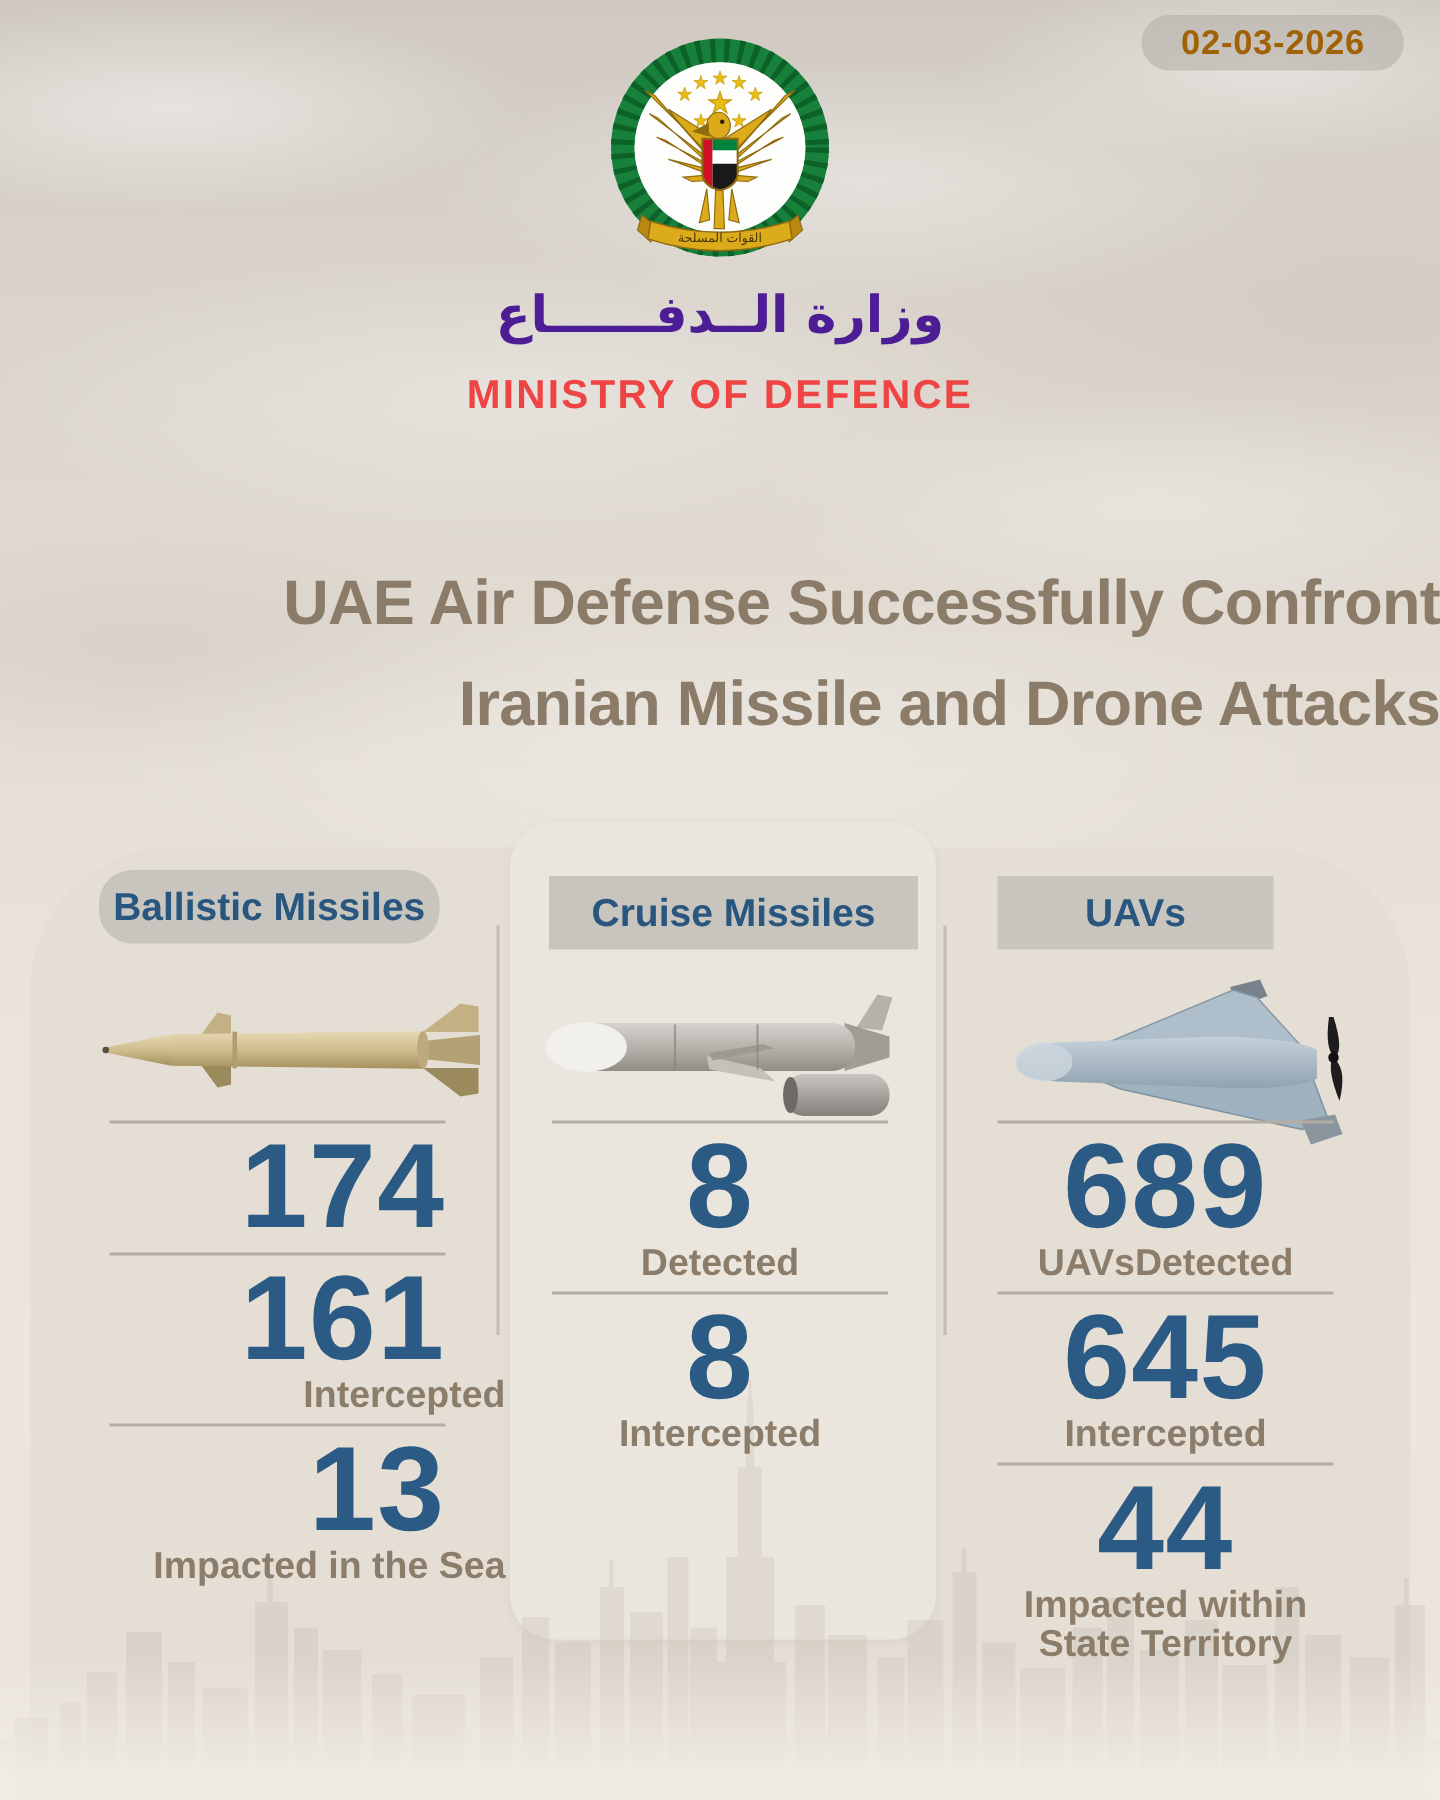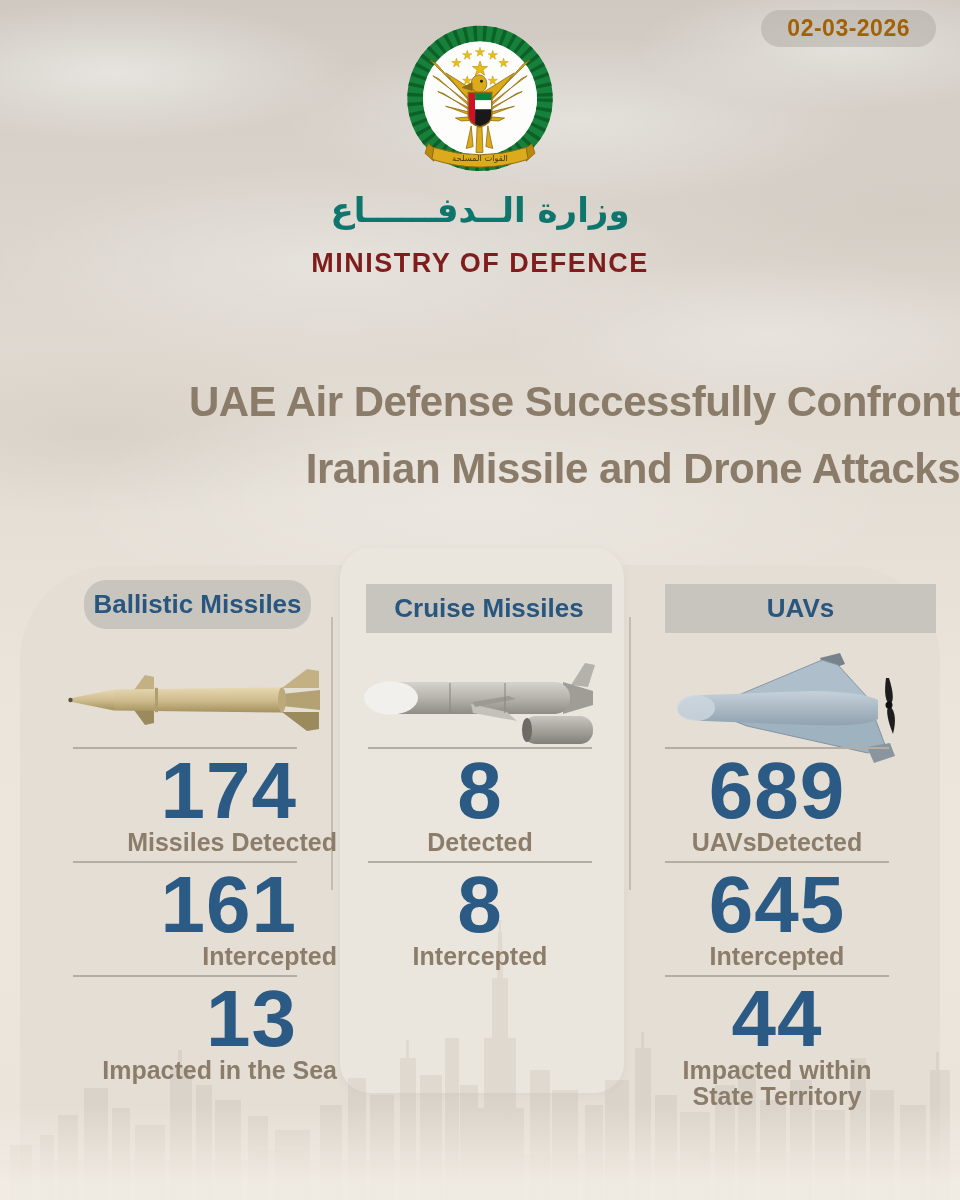--- a/index.html
+++ b/index.html
@@ -25,25 +25,25 @@
   .date-badge{
     position:absolute; top:10px; right:24px; z-index:30;
     background:rgba(174,169,161,.5); border-radius:20px;
     padding:5px 26px; font-size:23px; font-weight:600;
     color:#a16207; letter-spacing:.5px;
   }
   .emblem{ position:absolute; top:12px; left:50%; transform:translateX(-50%); z-index:20; }
   .arabic-name{
     position:absolute; top:190px; left:0; width:100%; text-align:center; z-index:20;
     direction:rtl; font-family:"DejaVu Sans",sans-serif;
-    font-size:34px; font-weight:bold; color:#0f766e;
+    font-size:34px; font-weight:bold; color:#4c1d95;
   }
   .en-name{
     position:absolute; top:248px; left:0; width:100%; text-align:center; z-index:20;
-    font-size:27px; font-weight:bold; color:#7f1d1d; letter-spacing:1.5px;
+    font-size:27px; font-weight:bold; color:#ef4444; letter-spacing:1.5px;
   }
   .main-title{
     position:absolute; top:368px; left:0; width:100%; text-align:right; z-index:20;
     font-size:42px; font-weight:bold; color:#8b7b69; line-height:67px; letter-spacing:-.5px;
   }
   
   .board{
     position:absolute; left:20px; top:565px; width:920px; height:635px; z-index:1;
     background:#e4ded5; border-radius:95px 95px 0 0;
   }
@@ -53,23 +53,23 @@
     box-shadow:0 2px 8px rgba(90,80,65,.06);
   }
   .v-divider{ position:absolute; top:617px; height:273px; width:2px; background:#a7a198; opacity:.55; z-index:3; }
   .v-divider.left{ left:331px; } .v-divider.right{ left:629px; }
   
   .col-header{
     position:absolute; top:580px; height:49px; z-index:6;
     background:#c8c4be; display:flex; align-items:center; justify-content:center;
     font-size:26px; font-weight:bold; color:#29567e;
   }
-  .col-header.c1{ left:84px; width:227px;border-radius:22px; }
+  .col-header.c1{ left:66px; width:227px;border-radius:22px; }
   .col-header.c2{ left:366px; width:246px; top:584px;text-align:center; }
-  .col-header.c3{ left:665px; width:271px; top:584px; }
+  .col-header.c3{ left:665px; width:184px; top:584px; }
   
   .weapon{ position:absolute; z-index:6; }
   .weapon.w1{ left:52px;  top:652px; }
   .weapon.w2{ left:355px; top:652px; }
   .weapon.w3{ left:662px; top:640px; }
   
   .skyline{ position:absolute; left:0; bottom:0; z-index:4; pointer-events:none; }
   .haze{ position:absolute; left:0; bottom:0; width:960px; height:95px; z-index:5;
          background:linear-gradient(180deg, rgba(243,238,230,0) 0%, rgba(243,238,230,.85) 80%); pointer-events:none;}
   
@@ -281,21 +281,20 @@
   <path d="M16,70 Q16,57 42,55 L150,51 Q202,52 216,60 L216,79 Q202,87 150,85 L42,81 Q16,79 16,70 Z" fill="url(#bgray)"></path>
   <ellipse cx="34" cy="68" rx="19" ry="13" fill="#cdd7df" opacity="0.8"></ellipse>
   <path d="M227,38 Q234,60 228,65 Q221,60 224,38 Z" fill="#1d1d1d"></path>
   <path d="M228,66 Q236,74 231,94 Q223,74 226,66 Z" fill="#1d1d1d"></path>
   <circle cx="227" cy="65" r="3.5" fill="#111"></circle>
 </svg>
 
 <div class="col c1">
   <div class="stat">
     <div class="stat-value">174</div>
-    <div class="stat-label">Missiles Detected</div>
   </div>
   <div class="stat">
     <div class="stat-value">161</div>
     <div class="stat-label">Intercepted</div>
   </div>
   <div class="stat">
     <div class="stat-value">13</div>
     <div class="stat-label">Impacted in the Sea</div>
   </div>
 </div>

